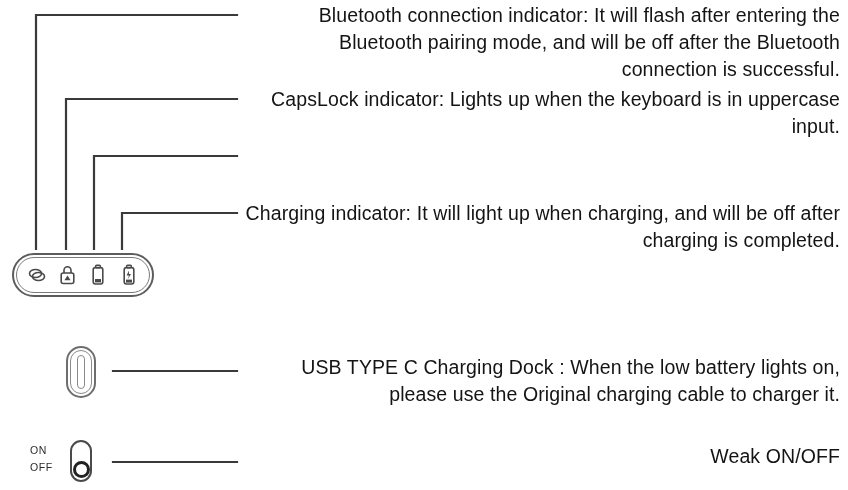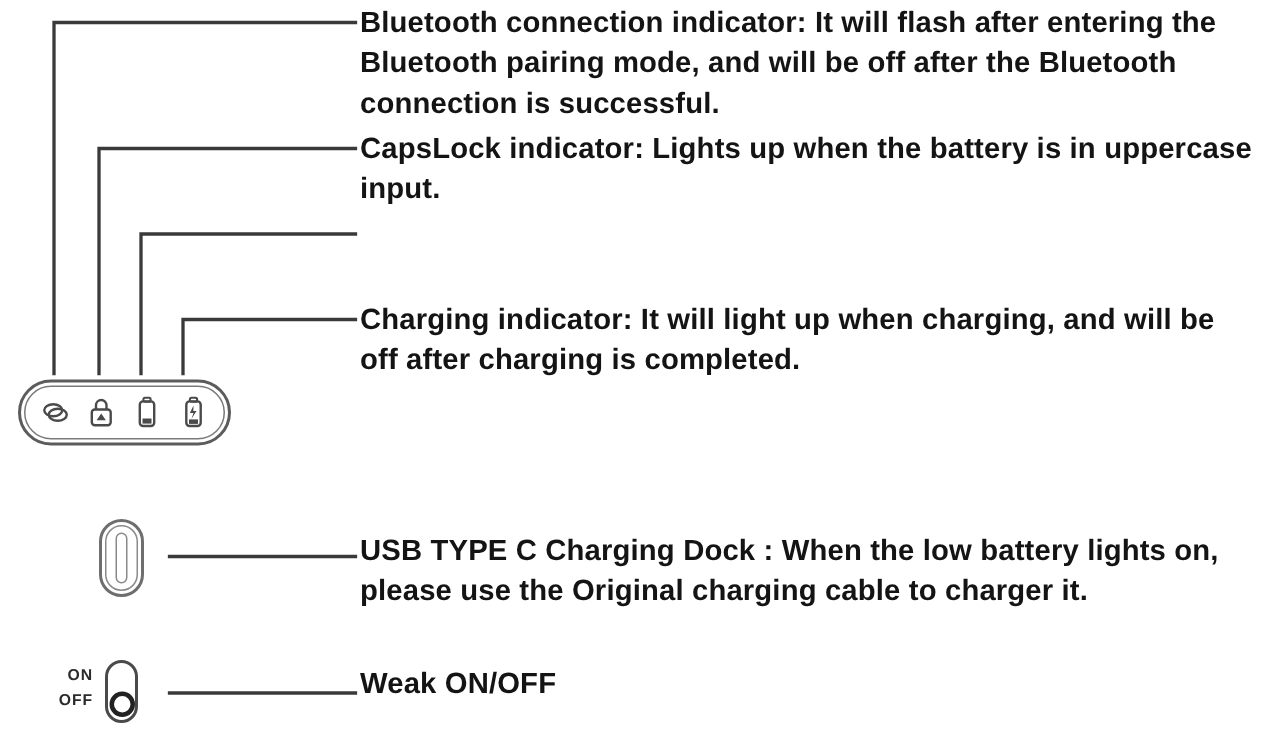--- a/index.html
+++ b/index.html
@@ -32,21 +32,22 @@
 
   
   .callout {
     position: absolute;
     left: 240px;
     width: 600px;
     font-size: 19.5px;
     line-height: 27px;
     letter-spacing: 0.1px;
     color: #141414;
-    font-weight: 700;
+    font-weight: 400;
+    text-align: right;
   }
   .callout-1 { top: 2px; }
   .callout-2 { top: 86px; }
   .callout-3 { top: 143px; }
   .callout-4 { top: 200px; }
   .callout-usb { top: 354px; }
   .callout-power { top: 443px; }
 
   
   #indicator-panel {
@@ -134,23 +135,23 @@
     left: 30px;
     top: 440px;
     width: 70px;
     height: 44px;
   }
   .switch-labels {
     position: absolute;
     left: 0;
     top: 2px;
     width: 32px;
-    text-align: right;
+    text-align: left;
     font-size: 10.5px;
-    font-weight: 700;
+    font-weight: 400;
     letter-spacing: 0.6px;
     color: #2b2b2b;
     line-height: 17px;
   }
   .switch-body {
     position: absolute;
     left: 40px;
     top: 0px;
     width: 22px;
     height: 42px;
@@ -188,21 +189,21 @@
       <path d="M 122 249 L 122 213 L 237 213"></path>
 
       <path d="M 113 371 L 237 371"></path>
 
       <path d="M 113 462 L 237 462"></path>
     </g>
   </svg>
 
   <div class="callout callout-1">Bluetooth connection indicator: It will flash after entering the Bluetooth pairing mode, and will be off after the Bluetooth connection is successful.</div>
 
-  <div class="callout callout-2">CapsLock indicator: Lights up when the battery is in uppercase input.</div>
+  <div class="callout callout-2">CapsLock indicator: Lights up when the keyboard is in uppercase input.</div>
 
 
   <div class="callout callout-4">Charging indicator: It will light up when charging, and will be off after charging is completed.</div>
 
   <div class="callout callout-usb">USB TYPE C Charging Dock : When the low battery lights on, please use the Original charging cable to charger it.</div>
 
   <div class="callout callout-power">Weak ON/OFF</div>
 
   <div id="indicator-panel">
     <div class="pill-outer"></div>

